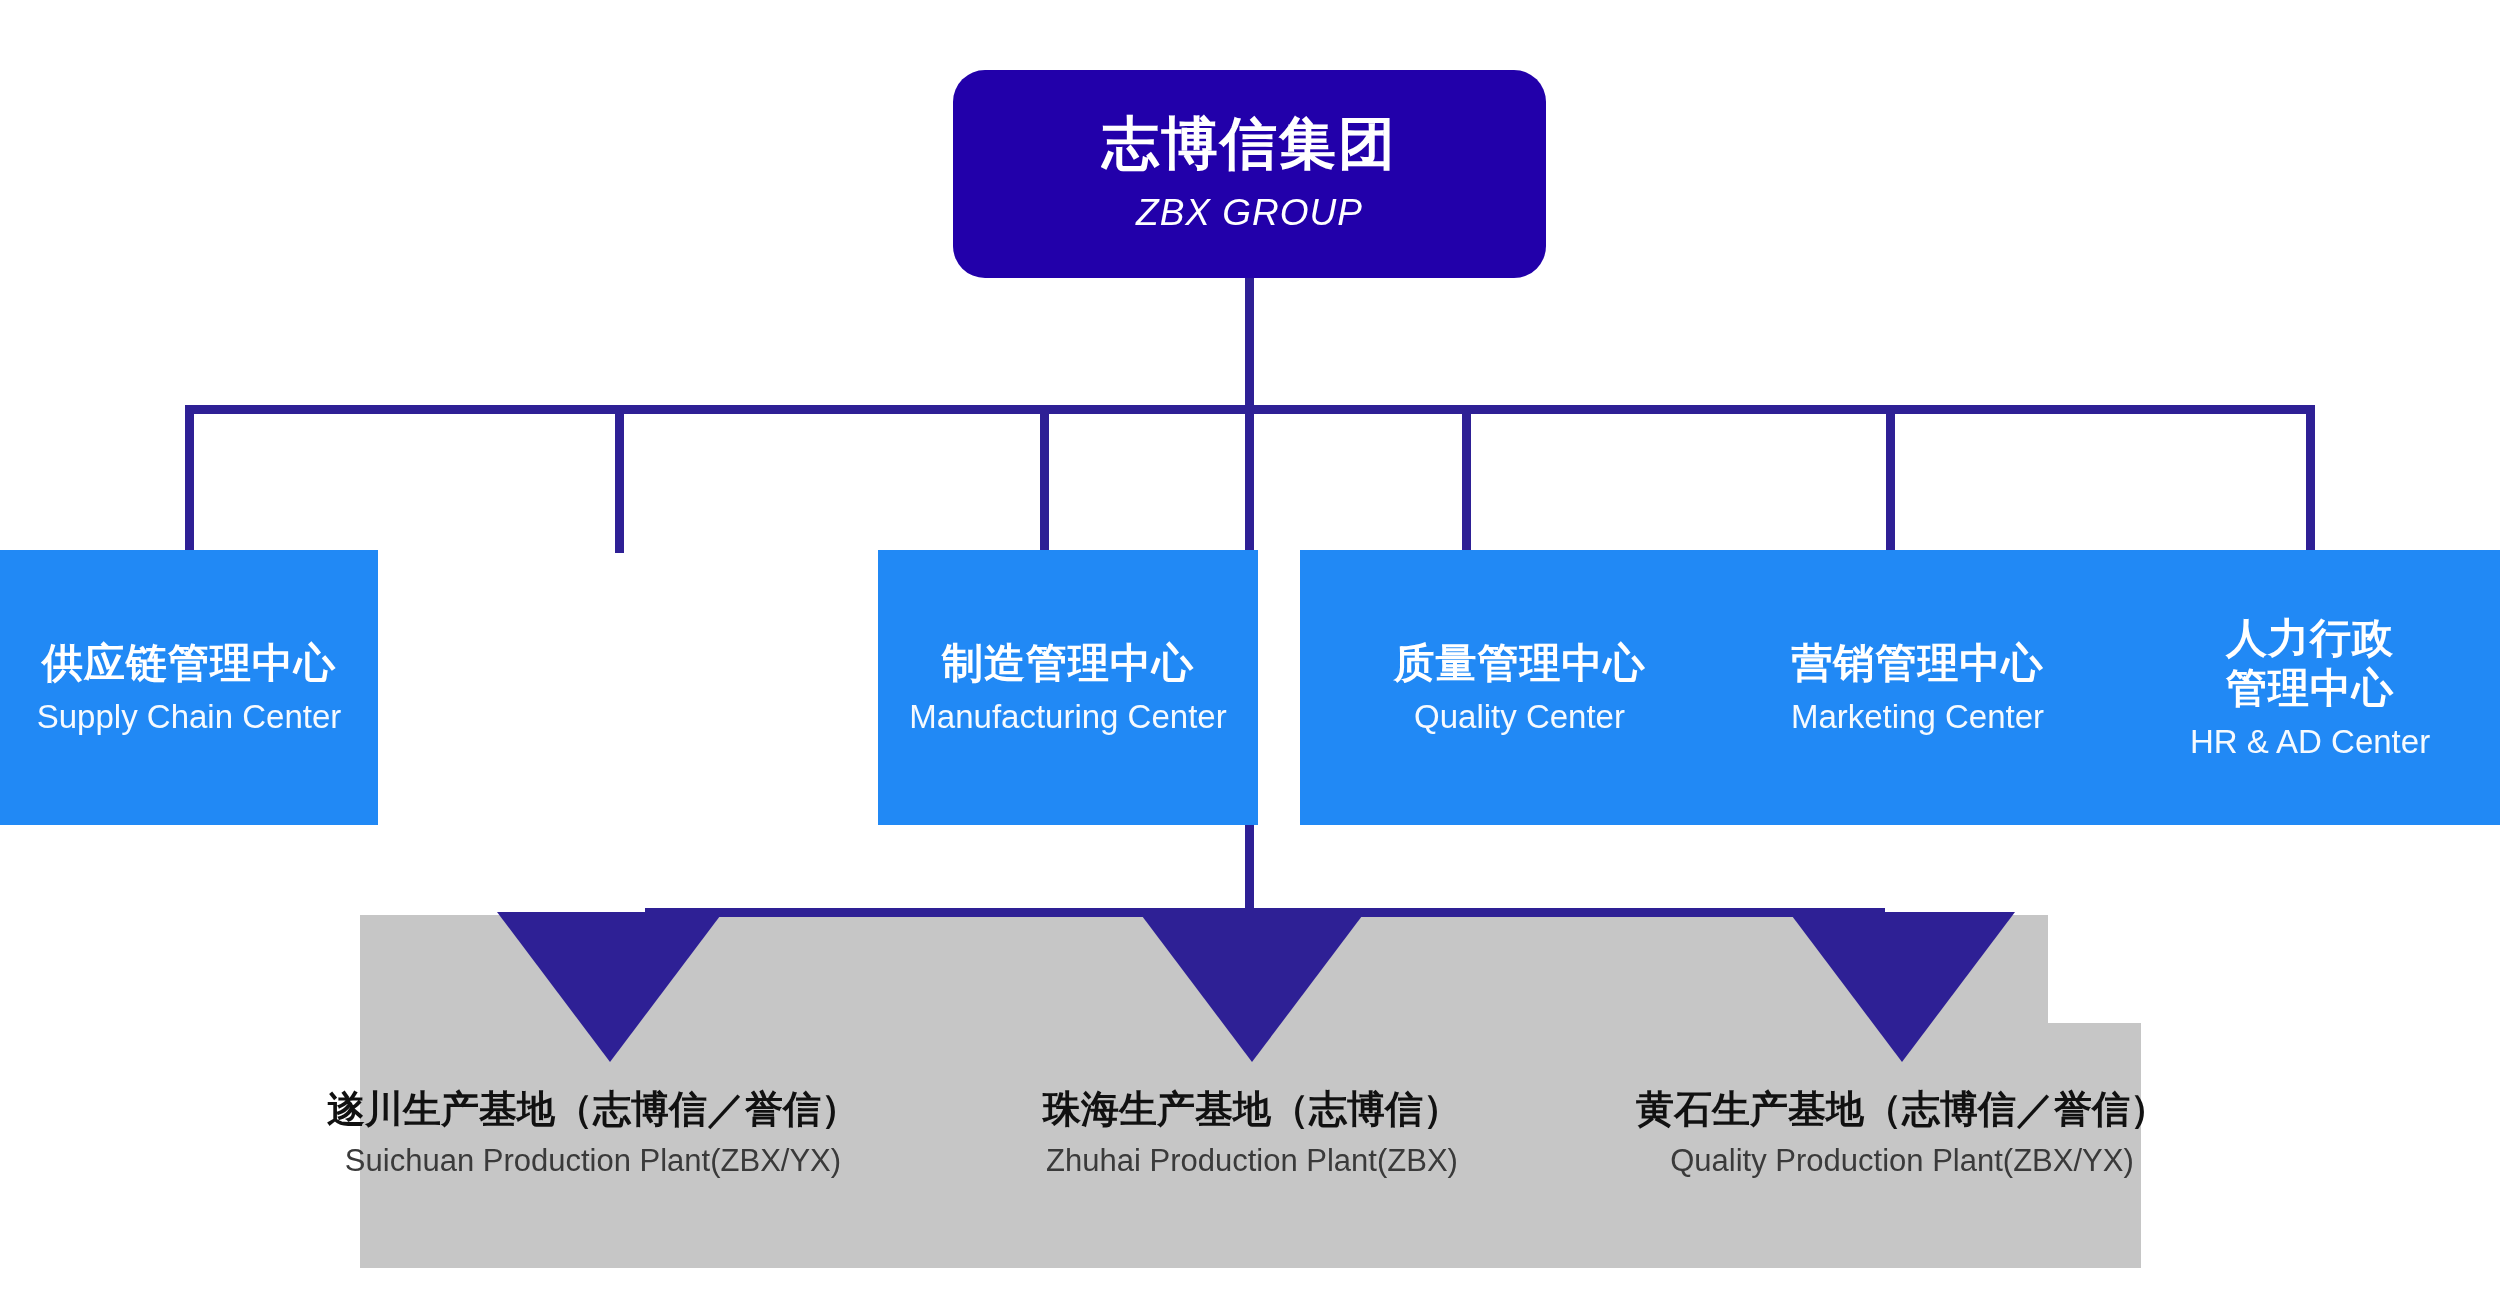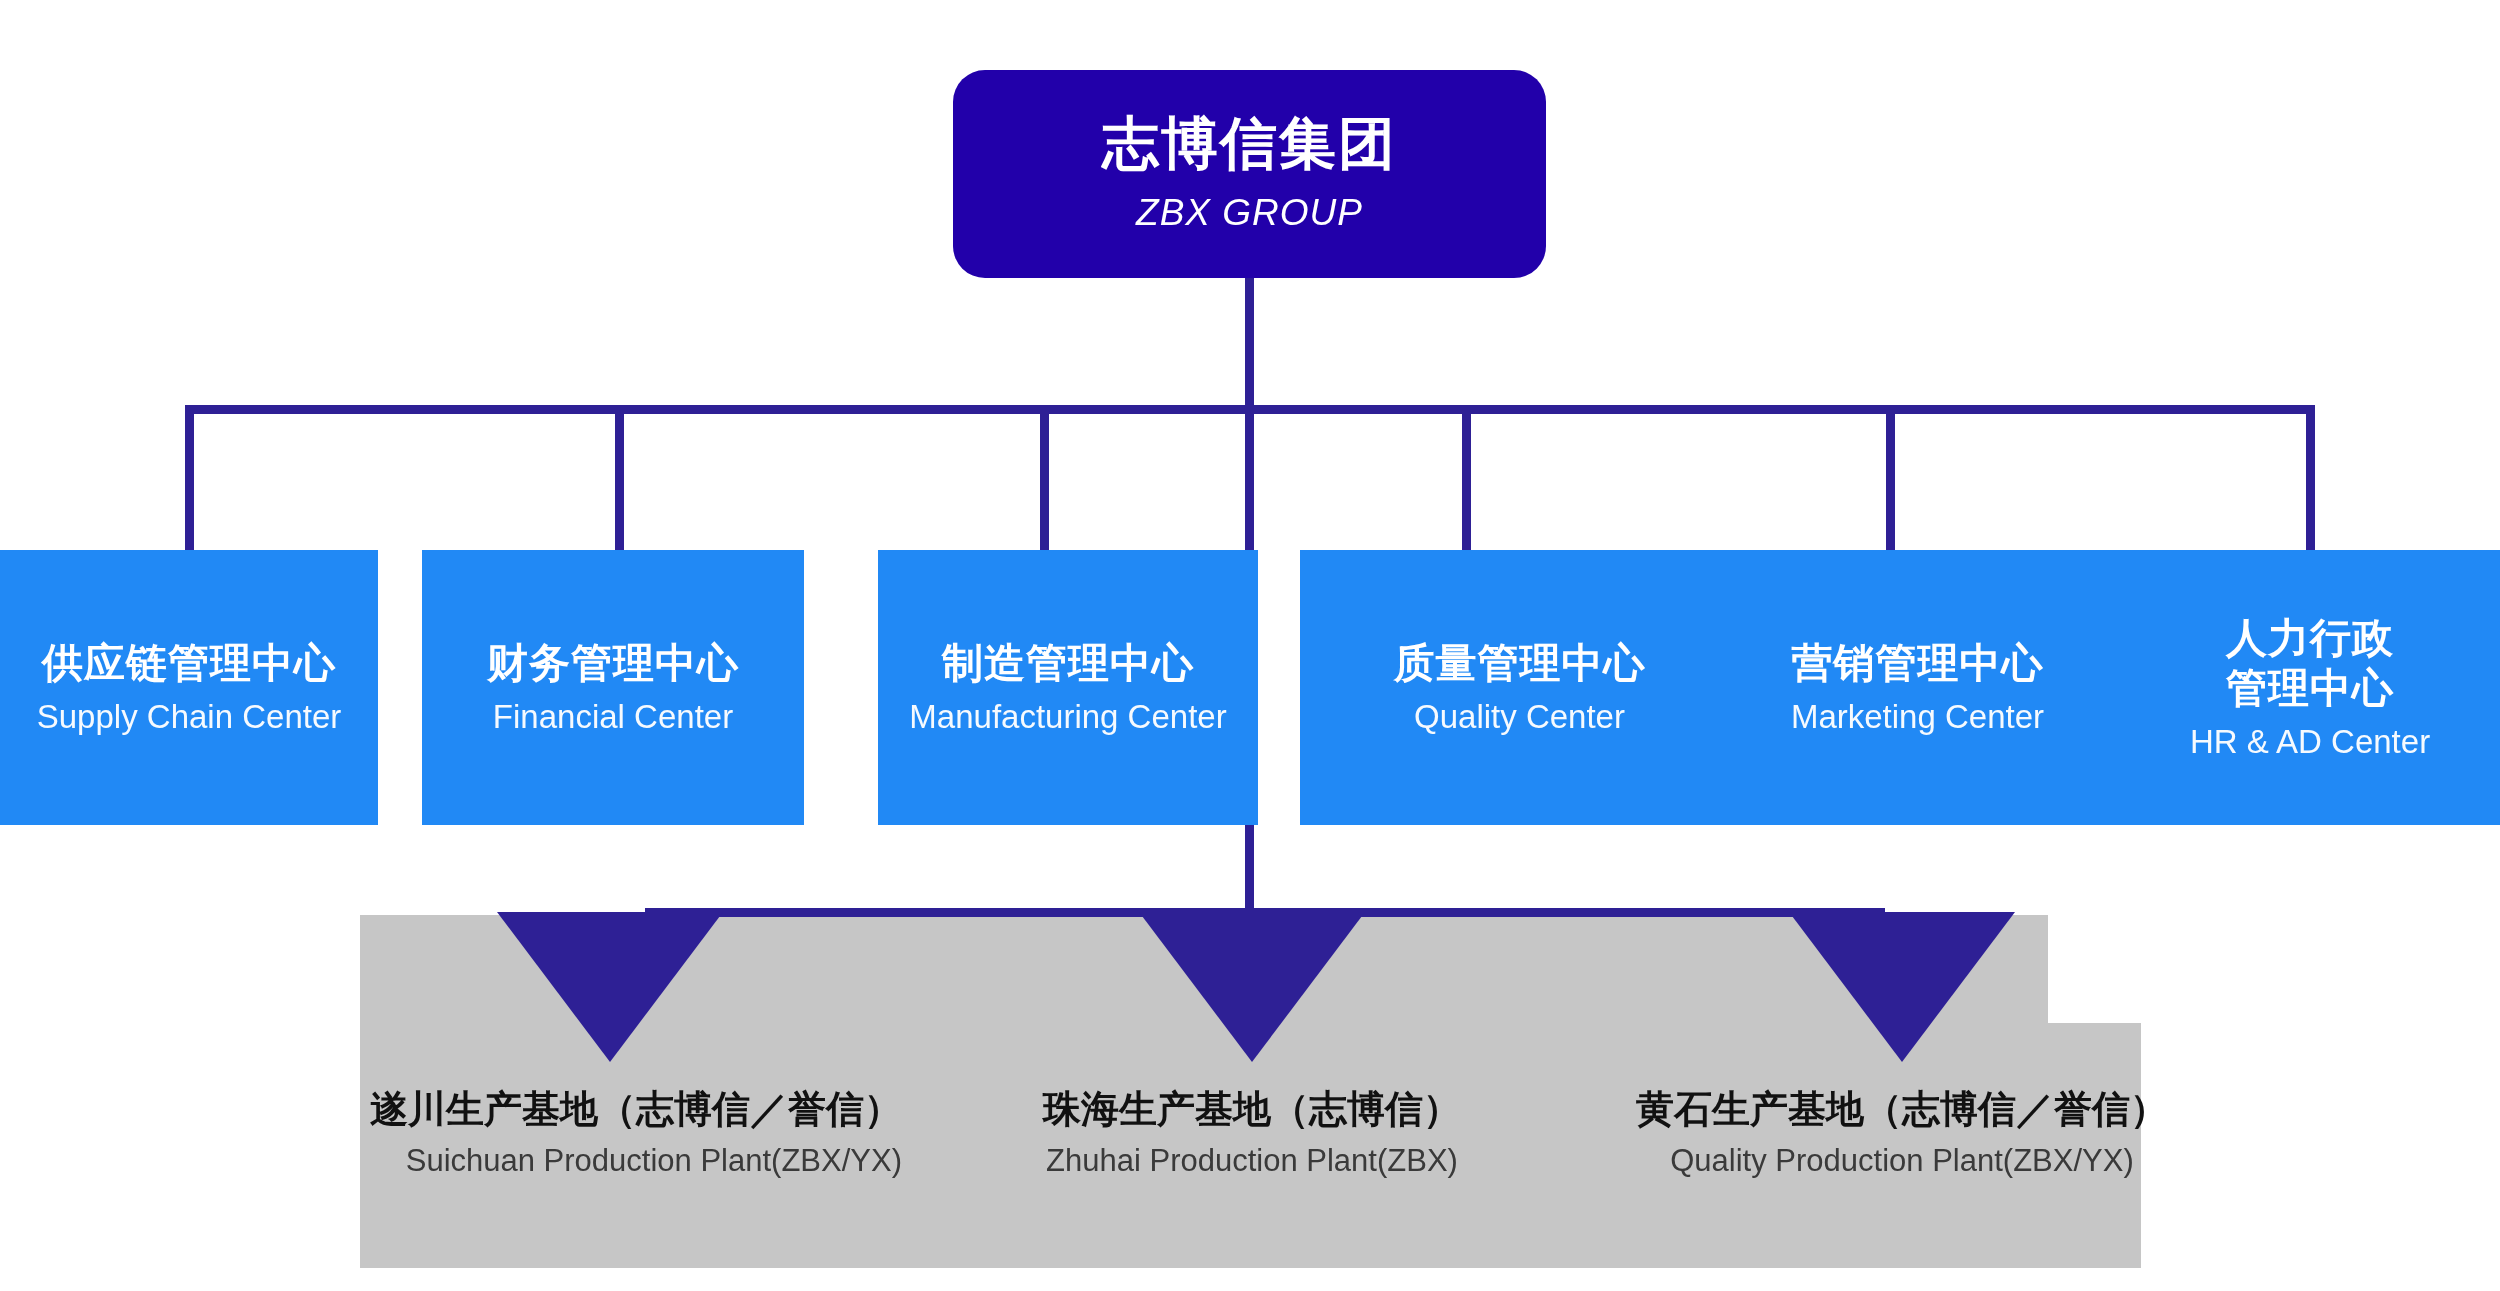--- a/index.html
+++ b/index.html
@@ -107,24 +107,20 @@
   <div class="line v" style="left: 1040px; top: 405px; height: 148px; background: rgb(46, 32, 149);"></div>
   <div class="line v" style="left: 1462px; top: 405px; height: 148px; background: rgb(46, 32, 149);"></div>
   <div class="line v" style="left: 1886px; top: 405px; height: 148px; background: rgb(46, 32, 149);"></div>
   <div class="line v" style="left: 2306px; top: 405px; height: 148px; background: rgb(46, 32, 149);"></div>
 
   <div class="dept" style="left:0px;width:378px;">
     <div class="dept-cn">供应链管理中心</div>
     <div class="dept-en">Supply Chain Center</div>
   </div>
 
-  <div class="dept" style="left:422px;width:382px;">
-    <div class="dept-cn">财务管理中心</div>
-    <div class="dept-en">Financial Center</div>
-  </div>
 
   <div class="dept" style="left:848px;width:380px;margin-left:30px;">
     <div class="dept-cn">制造管理中心</div>
     <div class="dept-en">Manufacturing Center</div>
   </div>
 
   <div class="dept" style="left:1272px;width:439px;margin-left:28px;">
     <div class="dept-cn">质量管理中心</div>
     <div class="dept-en">Quality Center</div>
   </div>
@@ -142,21 +138,21 @@
 
   <div class="gray-main" style="background: rgb(198, 198, 198);"></div>
   <div class="gray-step" style="background: rgb(198, 198, 198);"></div>
 
   <div class="line h" style="left: 645px; top: 908px; width: 1240px; background: rgb(46, 32, 149);"></div>
 
   <div class="tri" style="left: 497px; border-top-color: rgb(46, 32, 149);"></div>
   <div class="tri" style="left: 1139px; border-top-color: rgb(46, 32, 149);"></div>
   <div class="tri" style="left: 1789px; border-top-color: rgb(46, 32, 149);"></div>
 
-  <div class="plant" style="left:302px;width:600px;text-align:right;">
+  <div class="plant" style="left:293px;width:600px;">
     <div class="plant-cn">遂川生产基地（志博信／誉信）</div>
     <div class="plant-en">Suichuan Production Plant(ZBX/YX)</div>
   </div>
 
   <div class="plant" style="left:952px;width:600px;">
     <div class="plant-cn">珠海生产基地（志博信）</div>
     <div class="plant-en">Zhuhai Production Plant(ZBX)</div>
   </div>
 
   <div class="plant" style="left:1602px;width:600px;">

